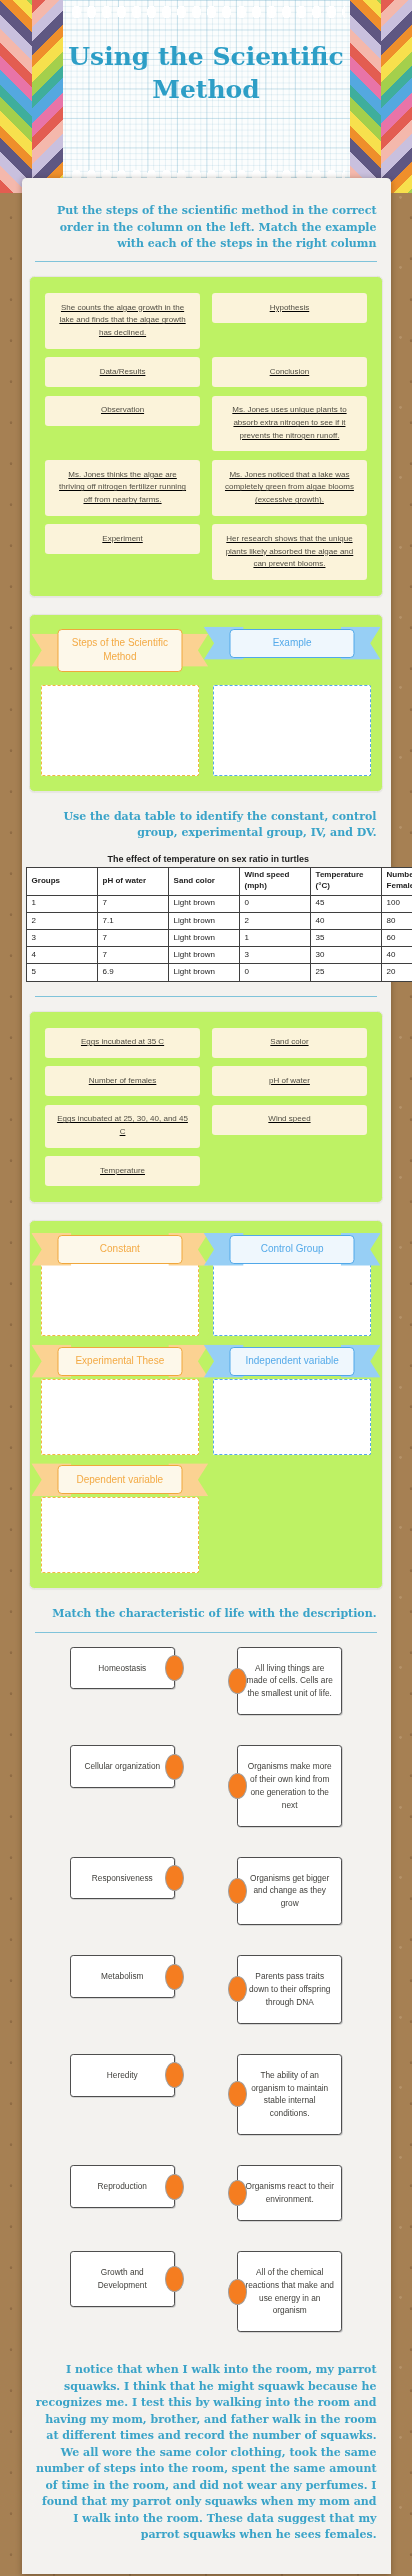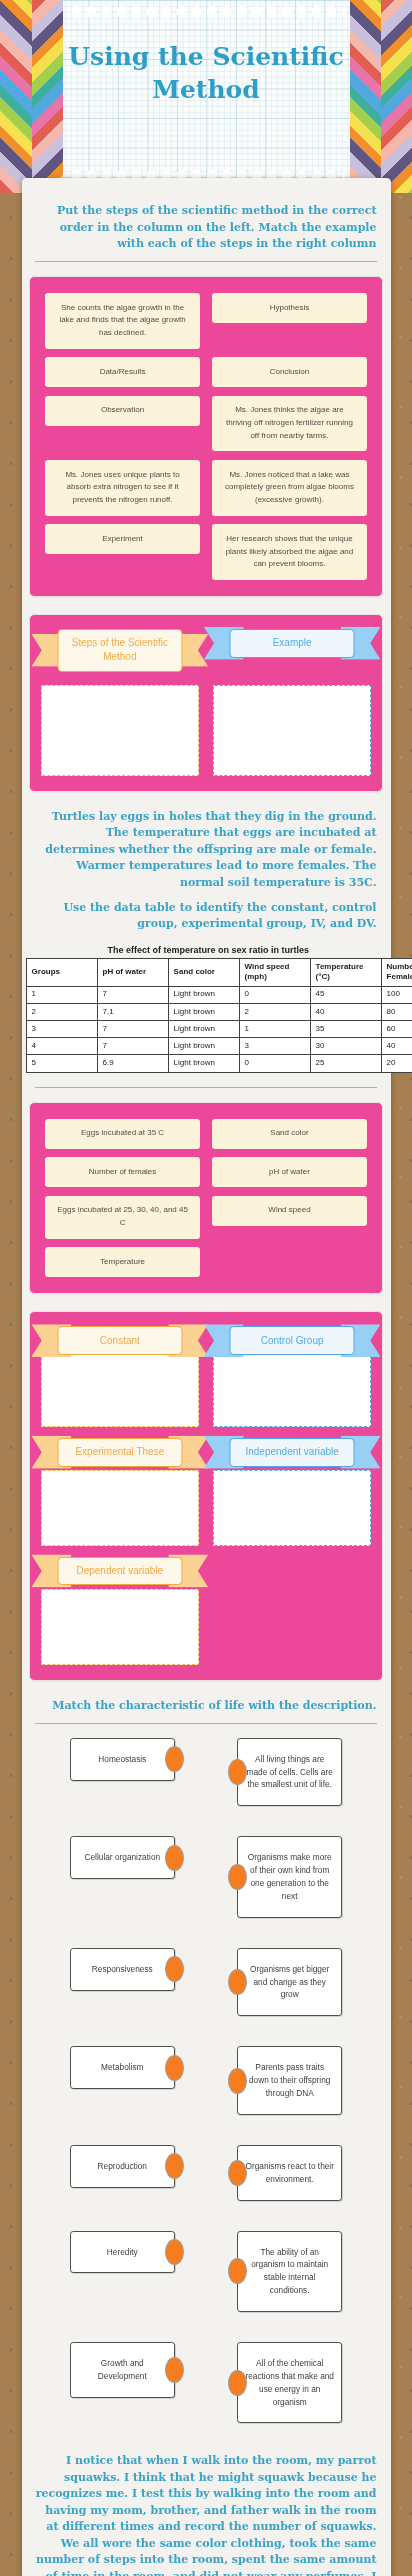--- a/index.html
+++ b/index.html
@@ -69,23 +69,24 @@
     box-shadow: 0 1.1px 6.4px rgba(40,25,10,.35);
   }
   .question { margin: 0 0 3.2px; }
   .qh {
     margin: 0 9.7px 8.6px; font-family: "DejaVu Serif", serif; font-weight: 600;
     font-size: 11px; line-height: 1.5; color: #3aa3c8; text-align: right;
   }
   .rule { border: 0; border-top: 1.1px solid #7fc3da; margin: 3.2px 9.7px 14px; }
 
   .card {
-    background: #ec4899; border: 0.5px solid #e7e5e1; border-radius: 5.4px;
+    background: #bef264; border: 0.5px solid #e7e5e1; border-radius: 5.4px;
     margin: 0 3.2px 17px; padding: 16px 15px;
     box-shadow: 0 0.5px 1.1px rgba(0,0,0,.05);
+    text-decoration: underline;
   }
 
   
   .match-grid { display: grid; grid-template-columns: 1fr 1fr; gap: 8.6px 11.8px; align-items: start; }
   .mcard {
     background: #fbf3da; border-radius: 3.2px; padding: 8.6px 10.7px;
     text-align: center; font-size: 8px; line-height: 1.6; color: #514e44;
   }
 
   
@@ -159,22 +160,22 @@
     <section class="question">
       <h2 class="qh">Put the steps of the scientific method in the correct order in the column on the left. Match the example with each of the steps in the right column</h2>
       <hr class="rule">
       <div class="card">
         <div class="match-grid">
           <div class="mcard">She counts the algae growth in the lake and finds that the algae growth has declined.</div>
           <div class="mcard">Hypothesis</div>
           <div class="mcard">Data/Results</div>
           <div class="mcard">Conclusion</div>
           <div class="mcard">Observation</div>
+          <div class="mcard">Ms. Jones uses unique plants to absorb extra nitrogen to see if it prevents the nitrogen runoff.</div>
           <div class="mcard">Ms. Jones thinks the algae are thriving off nitrogen fertilizer running off from nearby farms.</div>
-          <div class="mcard">Ms. Jones uses unique plants to absorb extra nitrogen to see if it prevents the nitrogen runoff.</div>
           <div class="mcard">Ms. Jones noticed that a lake was completely green from algae blooms (excessive growth).</div>
           <div class="mcard">Experiment</div>
           <div class="mcard">Her research shows that the unique plants likely absorbed the algae and can prevent blooms.</div>
         </div>
       </div>
 
       <div class="card sort-card">
         <div class="sort-row row-a">
           <div class="sort-col">
             <div class="ribbon orange">
@@ -190,21 +191,20 @@
               <span class="wing r"></span>
               <div class="rbox">Example</div>
             </div>
             <div class="zone bz"></div>
           </div>
         </div>
       </div>
     </section>
 
     <section class="question">
-      <h2 class="qh">Turtles lay eggs in holes that they dig in the ground. The temperature that eggs are incubated at determines whether the offspring are male or female. Warmer temperatures lead to more females. The normal soil temperature is 35C.</h2>
       <h2 class="qh">Use the data table to identify the constant, control group, experimental group, IV, and DV.</h2>
 
       <div class="table-wrap">
         <div class="tbl-title">The effect of temperature on sex ratio in turtles</div>
         <table class="data">
           <colgroup>
               <col>
               <col>
               <col>
               <col>
@@ -376,37 +376,37 @@
           <span class="dot r"></span>
         </div>
         <div class="pbox">
           <span class="dot l"></span>
           <span>Parents pass traits down to their offspring through DNA</span>
         </div>
       </div>
 
       <div class="pair-row">
         <div class="pbox">
+          <span>Heredity</span>
+          <span class="dot r"></span>
+        </div>
+        <div class="pbox">
+          <span class="dot l"></span>
+          <span>The ability of an organism to maintain stable internal conditions.</span>
+        </div>
+      </div>
+
+      <div class="pair-row">
+        <div class="pbox">
           <span>Reproduction</span>
           <span class="dot r"></span>
         </div>
         <div class="pbox">
           <span class="dot l"></span>
           <span>Organisms react to their environment.</span>
-        </div>
-      </div>
-
-      <div class="pair-row">
-        <div class="pbox">
-          <span>Heredity</span>
-          <span class="dot r"></span>
-        </div>
-        <div class="pbox">
-          <span class="dot l"></span>
-          <span>The ability of an organism to maintain stable internal conditions.</span>
         </div>
       </div>
 
       <div class="pair-row">
         <div class="pbox">
           <span>Growth and Development</span>
           <span class="dot r"></span>
         </div>
         <div class="pbox">
           <span class="dot l"></span>

